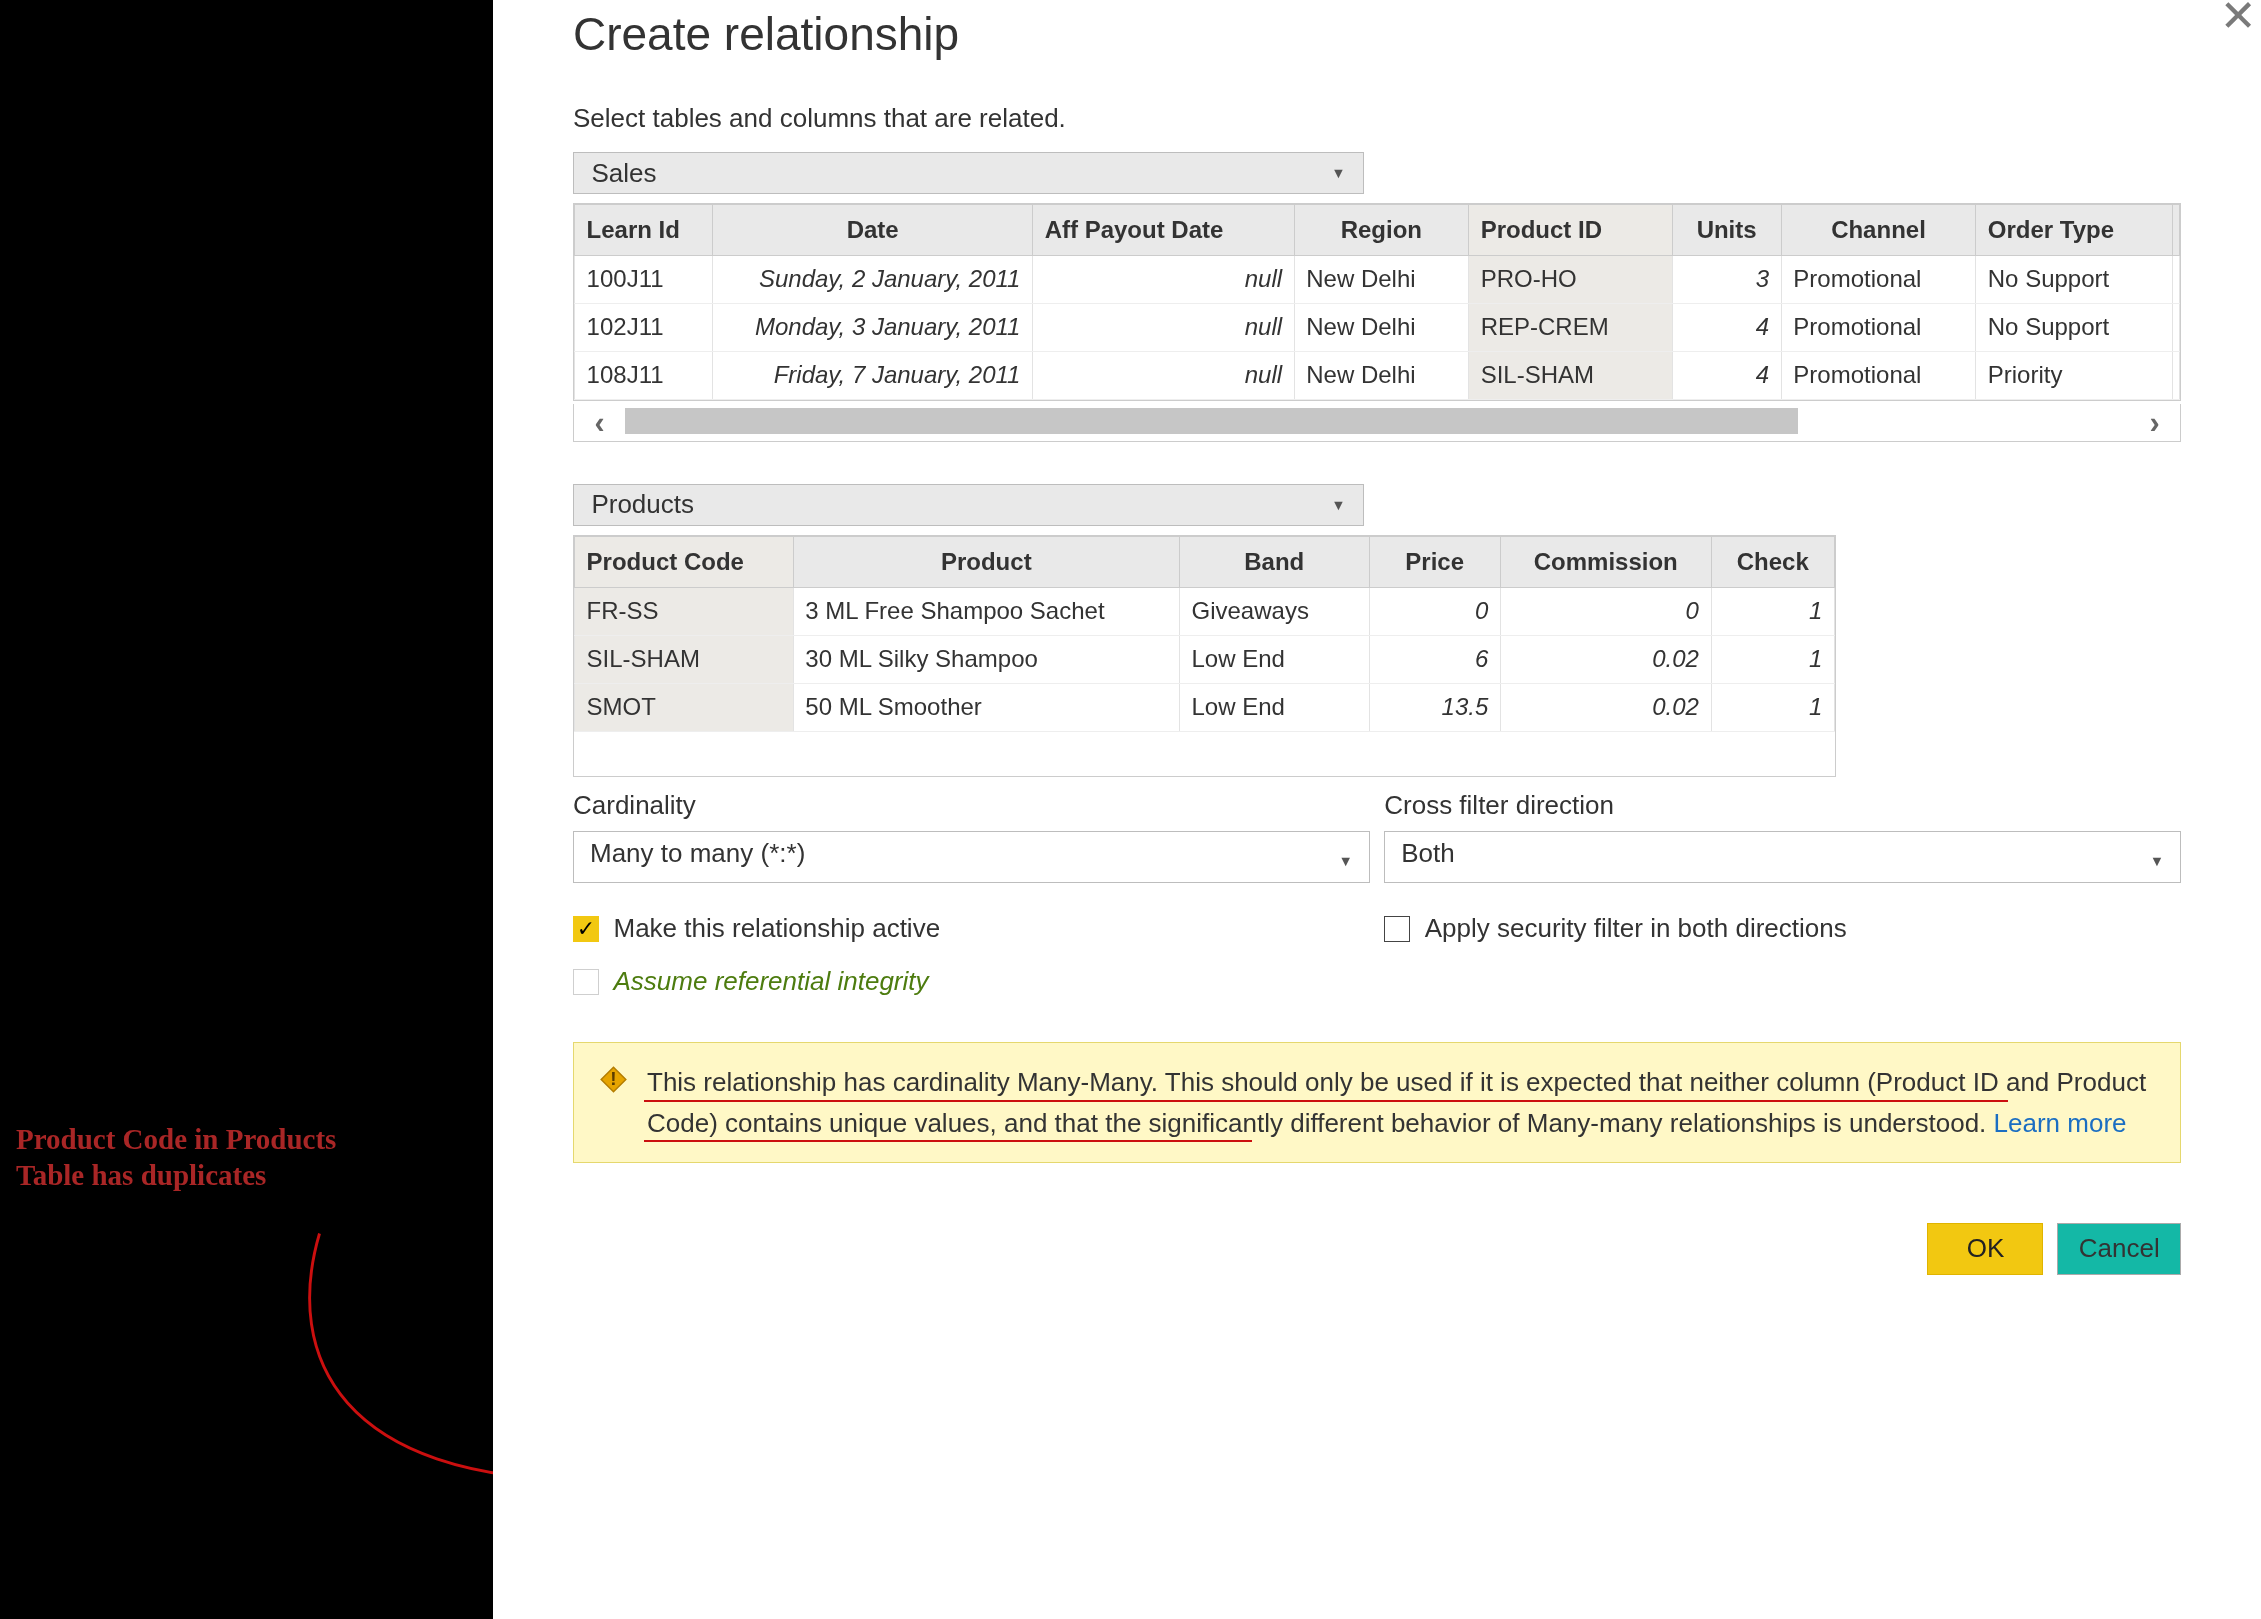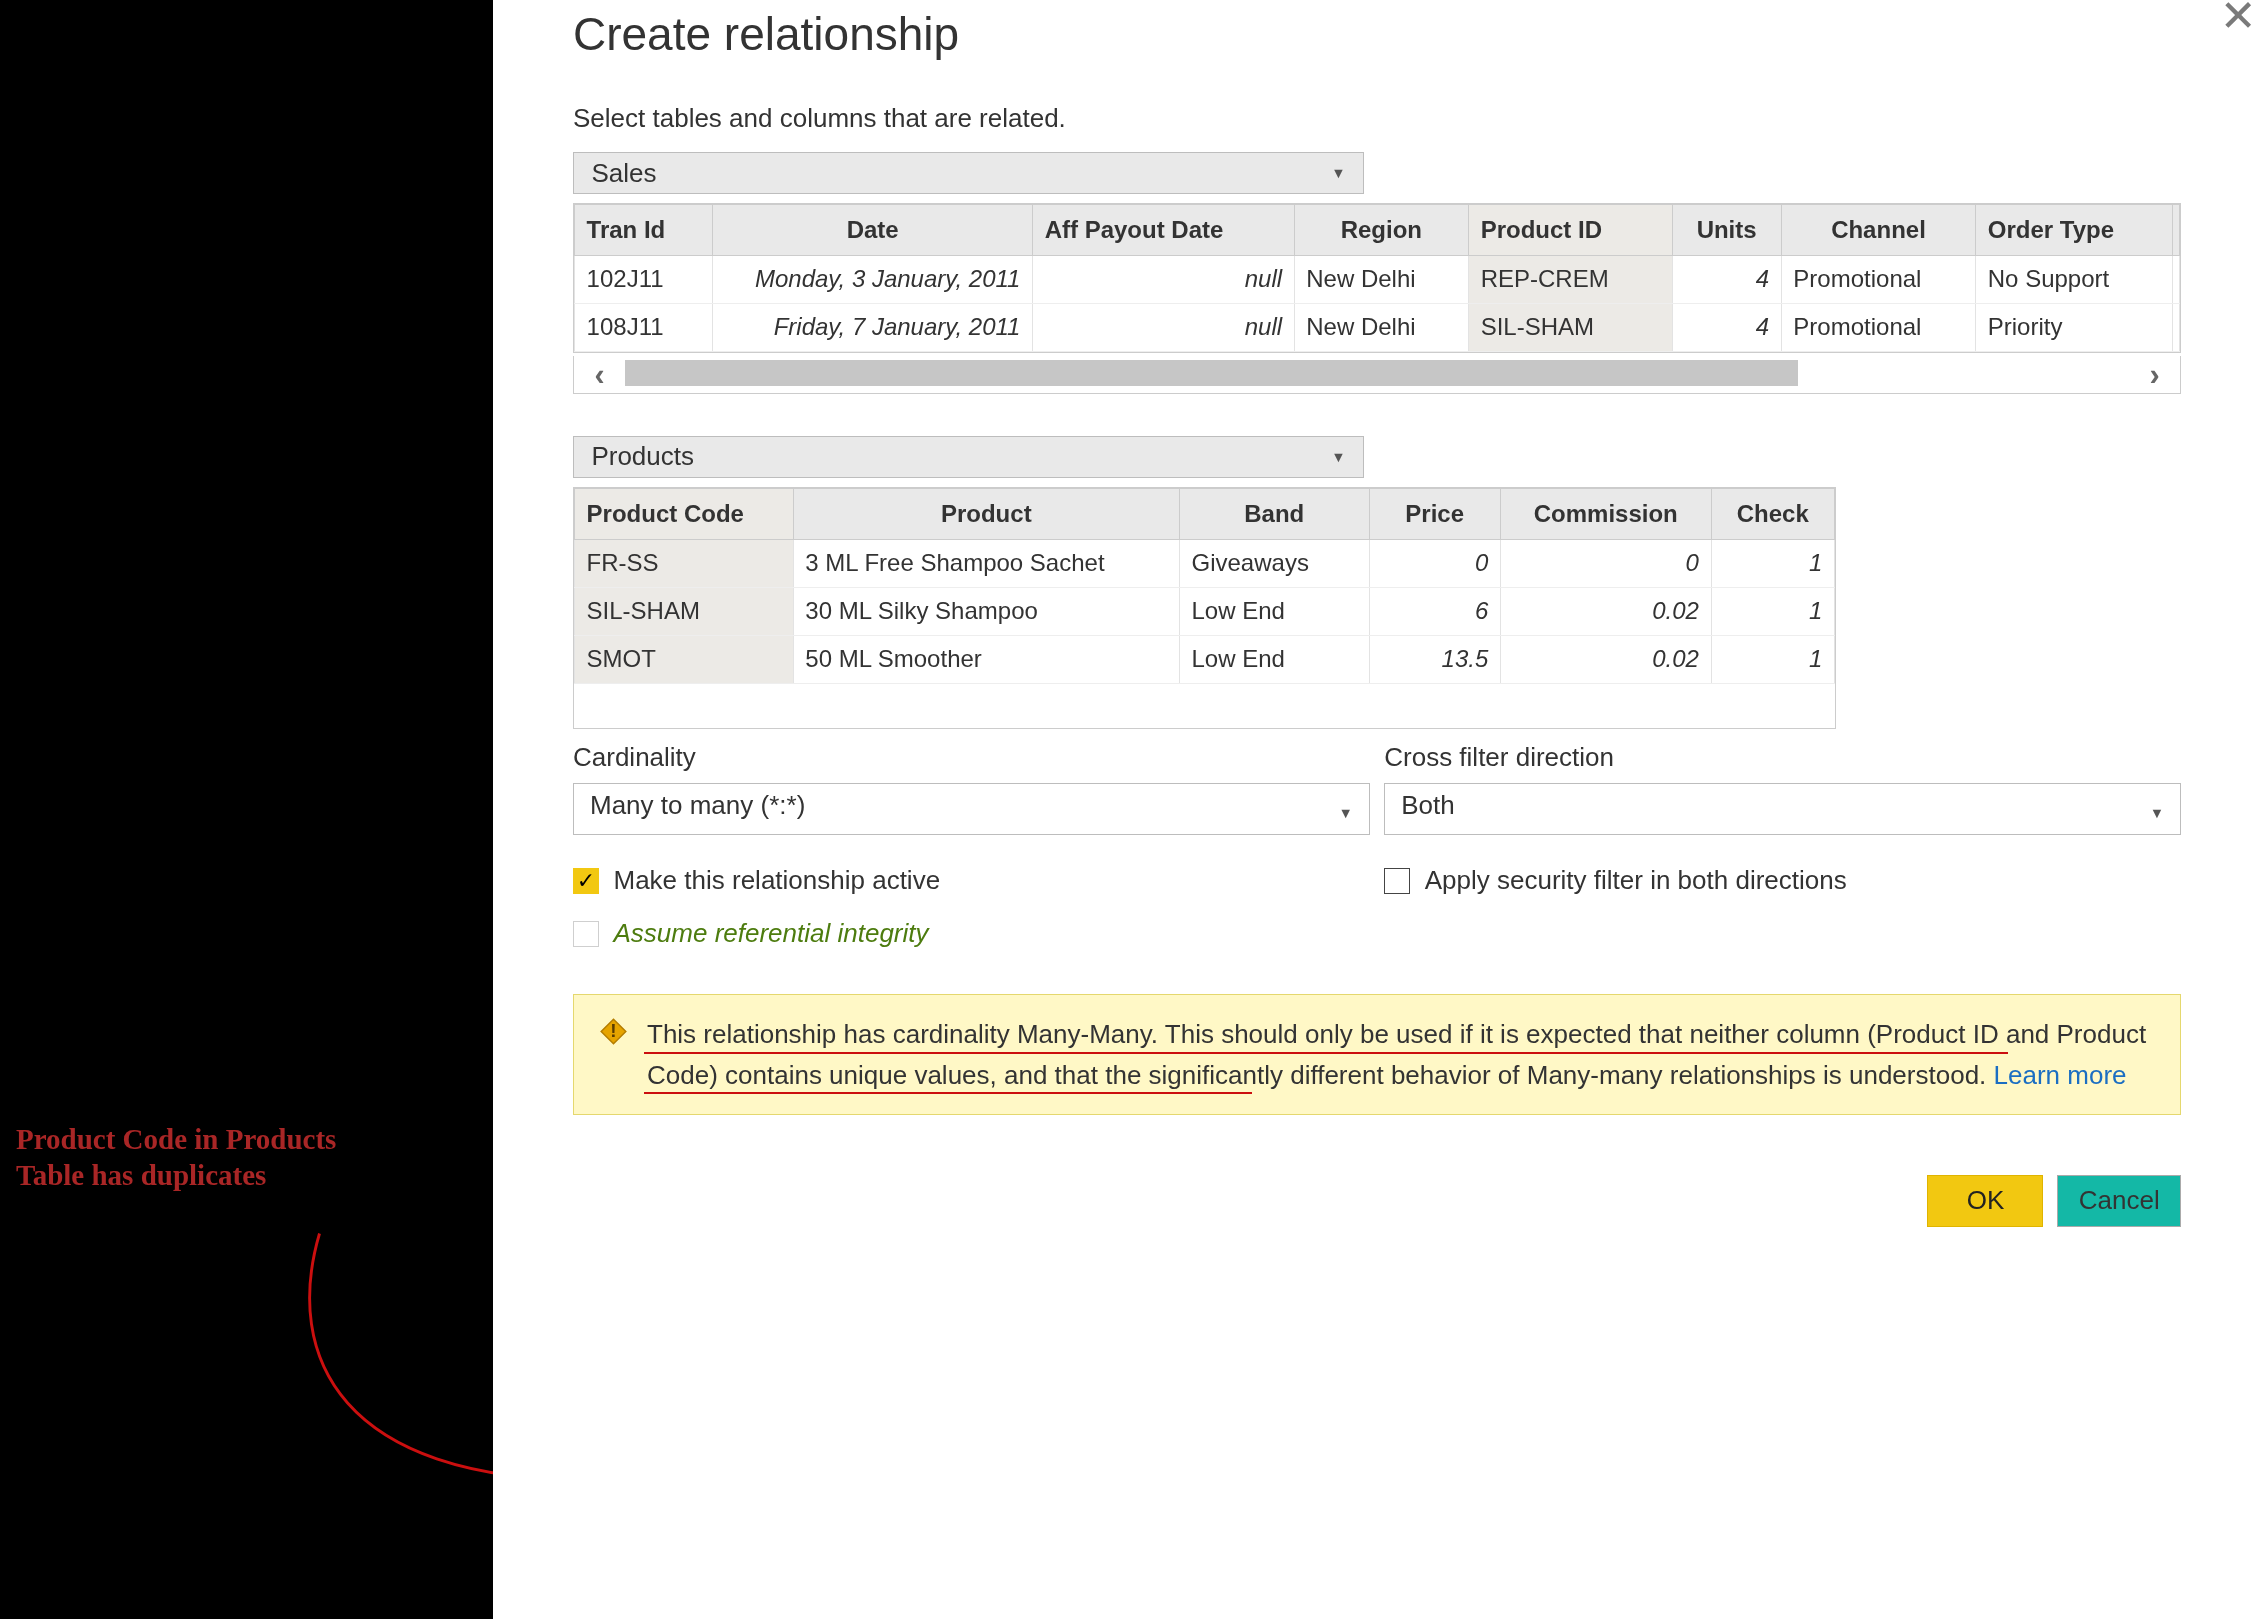--- a/index.html
+++ b/index.html
@@ -314,32 +314,43 @@
           <col class="c3">
           <col class="c4">
           <col class="c5">
           <col class="c6">
           <col class="c7">
           <col class="c8">
           <col class="c9">
         </colgroup>
       <thead>
           <tr>
-        <th>Tran Id</th>
+        <th>Learn Id</th>
         <th class="th-center">Date</th>
         <th>Aff Payout Date</th>
         <th class="th-center">Region</th>
         <th class="sel">Product ID</th>
         <th class="th-center">Units</th>
         <th class="th-center">Channel</th>
         <th>Order Type</th>
         <th></th>
       </tr>
         </thead>
       <tbody>
+        <tr>
+          <td>100J11</td>
+          <td class="right">Sunday, 2 January, 2011</td>
+          <td class="null">null</td>
+          <td>New Delhi</td>
+          <td class="sel">PRO-HO</td>
+          <td class="right">3</td>
+          <td>Promotional</td>
+          <td>No Support</td>
+          <td></td>
+        </tr>
         <tr>
           <td>102J11</td>
           <td class="right">Monday, 3 January, 2011</td>
           <td class="null">null</td>
           <td>New Delhi</td>
           <td class="sel">REP-CREM</td>
           <td class="right">4</td>
           <td>Promotional</td>
           <td>No Support</td>
           <td></td>

